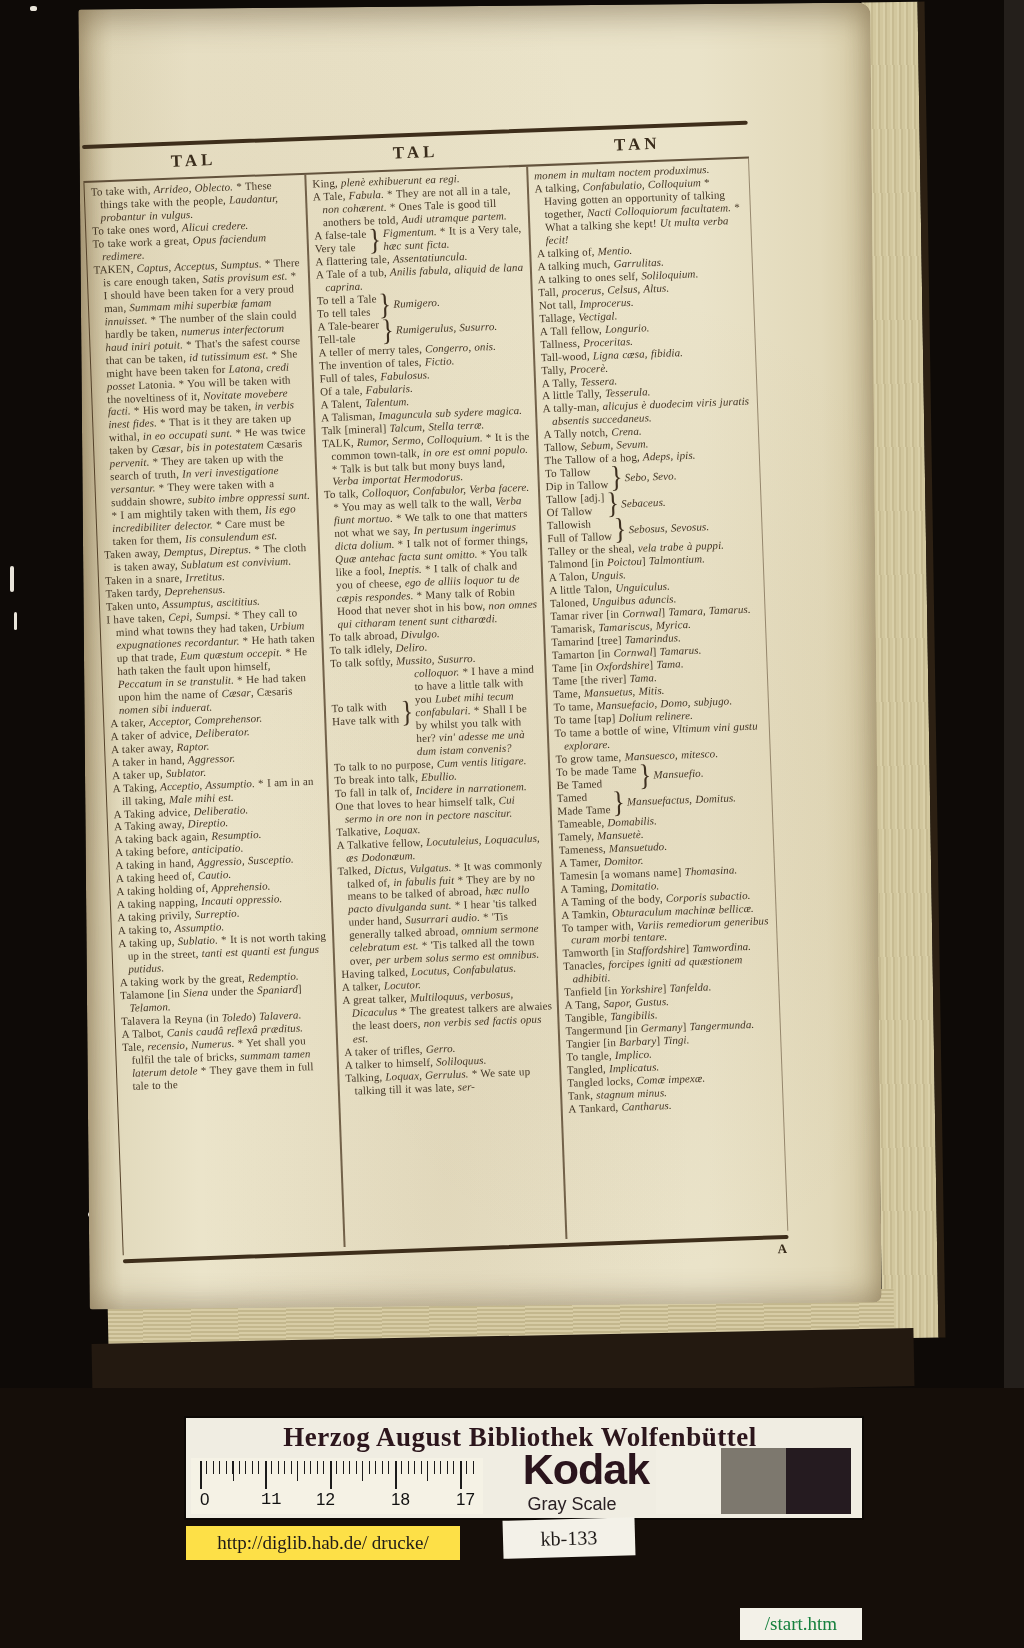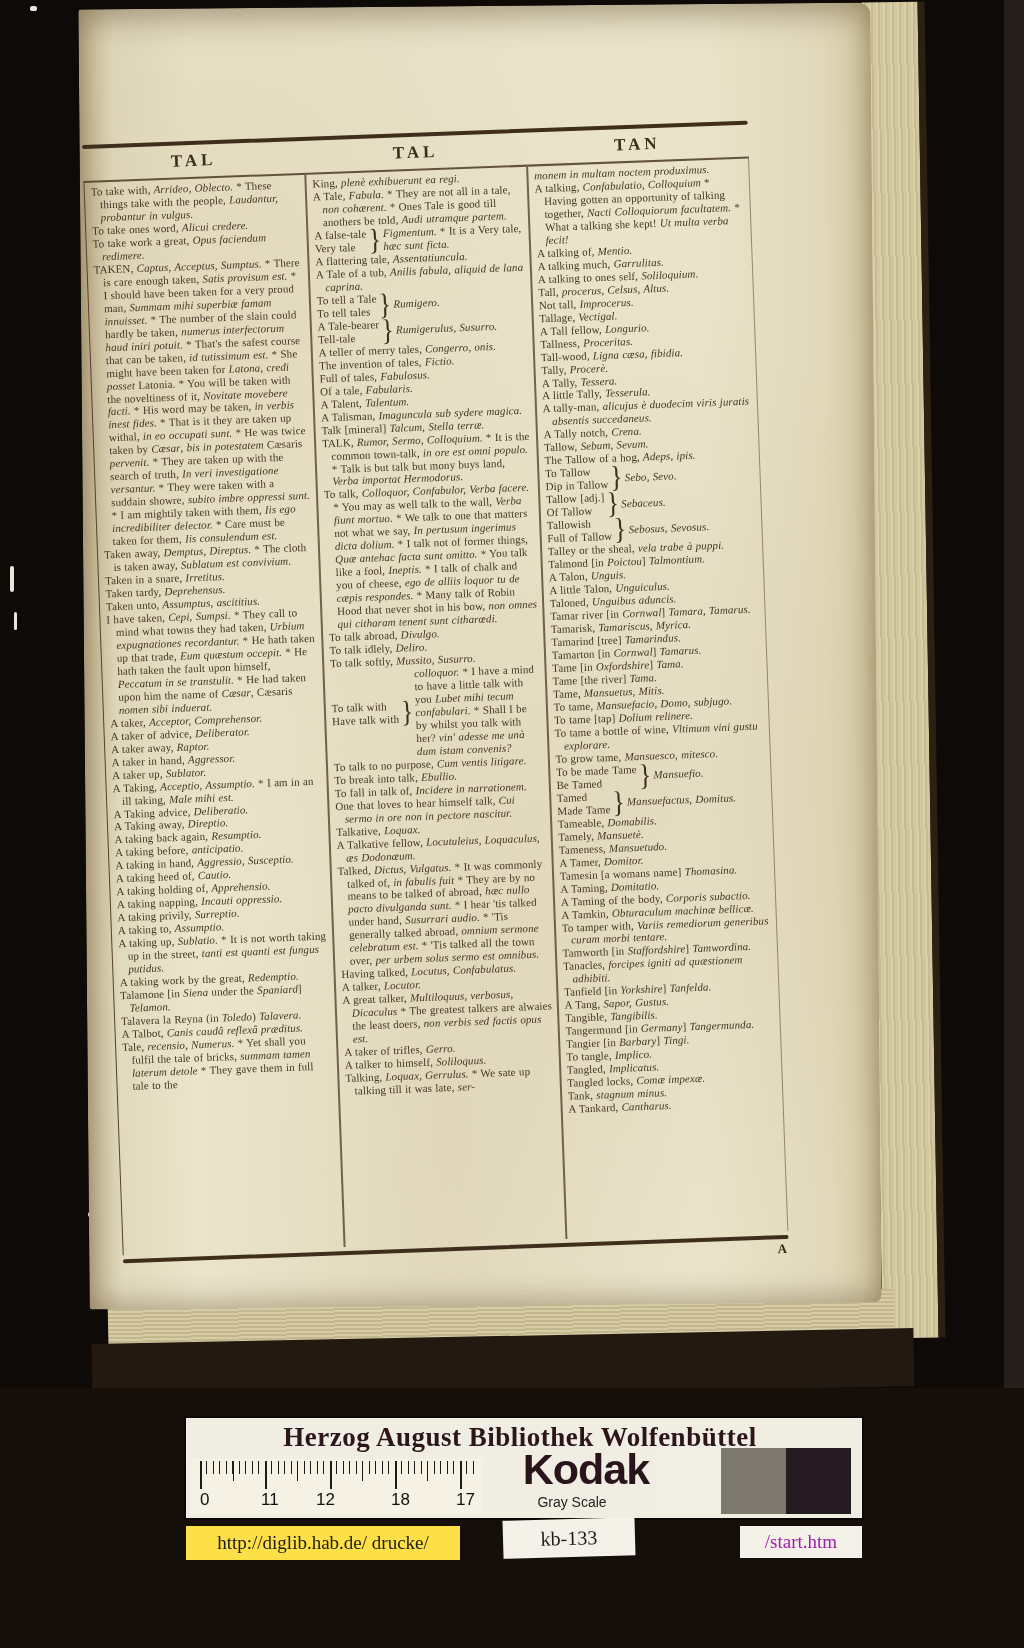--- a/index.html
+++ b/index.html
@@ -57,30 +57,30 @@
       repeating-linear-gradient(90deg,#1c1c1c 0 1px,transparent 1px 6.5px) top left/100% 13px no-repeat,
       repeating-linear-gradient(90deg,#1c1c1c 0 1px,transparent 1px 32.5px) top left/100% 20px no-repeat,
       repeating-linear-gradient(90deg,#1c1c1c 0 2px,transparent 2px 65px) top left/100% 28px no-repeat;}
   .ruler-numbers{position:absolute;left:9px;top:32px;right:0;height:22px;
     font-family:"Liberation Sans",sans-serif;font-size:17px;color:#111;}
   .ruler-numbers span{position:absolute;top:0;}
   .kodak{position:absolute;left:316px;top:30px;width:168px;text-align:center;
     font-family:"Liberation Sans",sans-serif;font-weight:bold;font-size:43px;line-height:1;
     letter-spacing:-1px;color:#2a141c;}
   .grayscale-label{position:absolute;left:302px;top:76px;width:168px;text-align:center;
-    font-family:"Liberation Sans",sans-serif;font-size:14px;color:#2a2024;}
+    font-family:"Liberation Sans",sans-serif;font-size:18px;color:#2a2024;}
   .patches{position:absolute;left:470px;top:30px;height:66px;display:flex;}
   .patch{width:65px;height:66px;}
   .url-strip{position:absolute;left:186px;top:1526px;width:274px;height:34px;background:#fde047;
     display:flex;align-items:center;justify-content:center;font-size:19px;color:#1e1a18;}
   .kb-strip{position:absolute;left:503px;top:1519px;width:132px;height:38px;background:#f3f1e8;
     transform:rotate(-1.6deg);display:flex;align-items:center;justify-content:center;
     font-size:20px;color:#1e1a18;}
-  .start-strip{position:absolute;left:740px;top:1526px;width:122px;height:32px;background:#f3f1e8;
-    display:flex;align-items:center;justify-content:center;font-size:19px;color:#a21caf;}
+  .start-strip{position:absolute;left:740px;top:1608px;width:122px;height:32px;background:#f3f1e8;
+    display:flex;align-items:center;justify-content:center;font-size:19px;color:#15803d;}
 </style>
 </head>
 <body>
 
 <div class="canvas">
 
   <div class="backdrop-right"></div>
   <div class="speck" style="left:30px;top:6px;width:7px;height:5px;"></div>
   <div class="speck" style="left:10px;top:566px;width:4px;height:26px;border-radius:2px;"></div>
   <div class="speck" style="left:14px;top:612px;width:3px;height:18px;border-radius:2px;"></div>
@@ -302,21 +302,21 @@
   </div>
 
   <div class="bottom-band"></div>
 
   <div class="label-card">
     <div class="label-title">Herzog August Bibliothek Wolfenbüttel</div>
     <div class="ruler">
       <div class="ticks"></div>
       <div class="ruler-numbers" id="ruler-numbers">
           <span style="left: 0px;">0</span>
-          <span style="left: 61px;">11</span>
+          <span style="left: 61px; font-family: Liberation Mono, monospace;">11</span>
           <span style="left: 116px;">12</span>
           <span style="left: 191px;">18</span>
           <span style="left: 256px;">17</span>
         </div>
     </div>
     <div class="kodak">Kodak</div>
     <div class="grayscale-label">Gray Scale</div>
     <div class="patches" id="patches">
         <div class="patch" style="background: rgb(242, 239, 228);"></div>
         <div class="patch" style="background: rgb(125, 120, 110);"></div>

